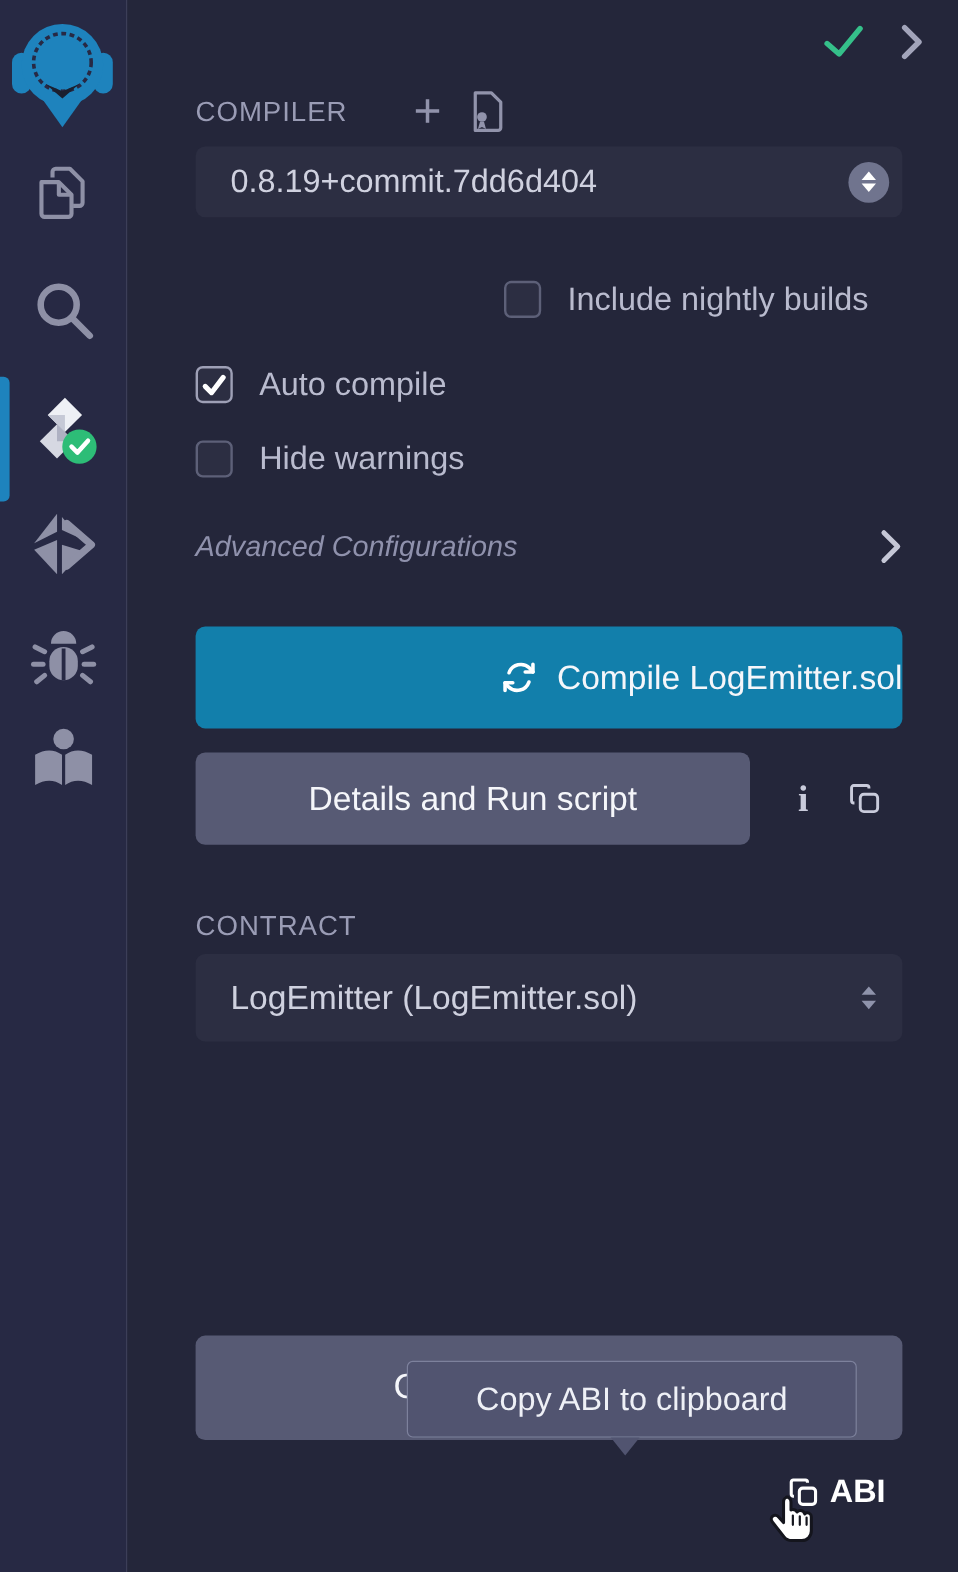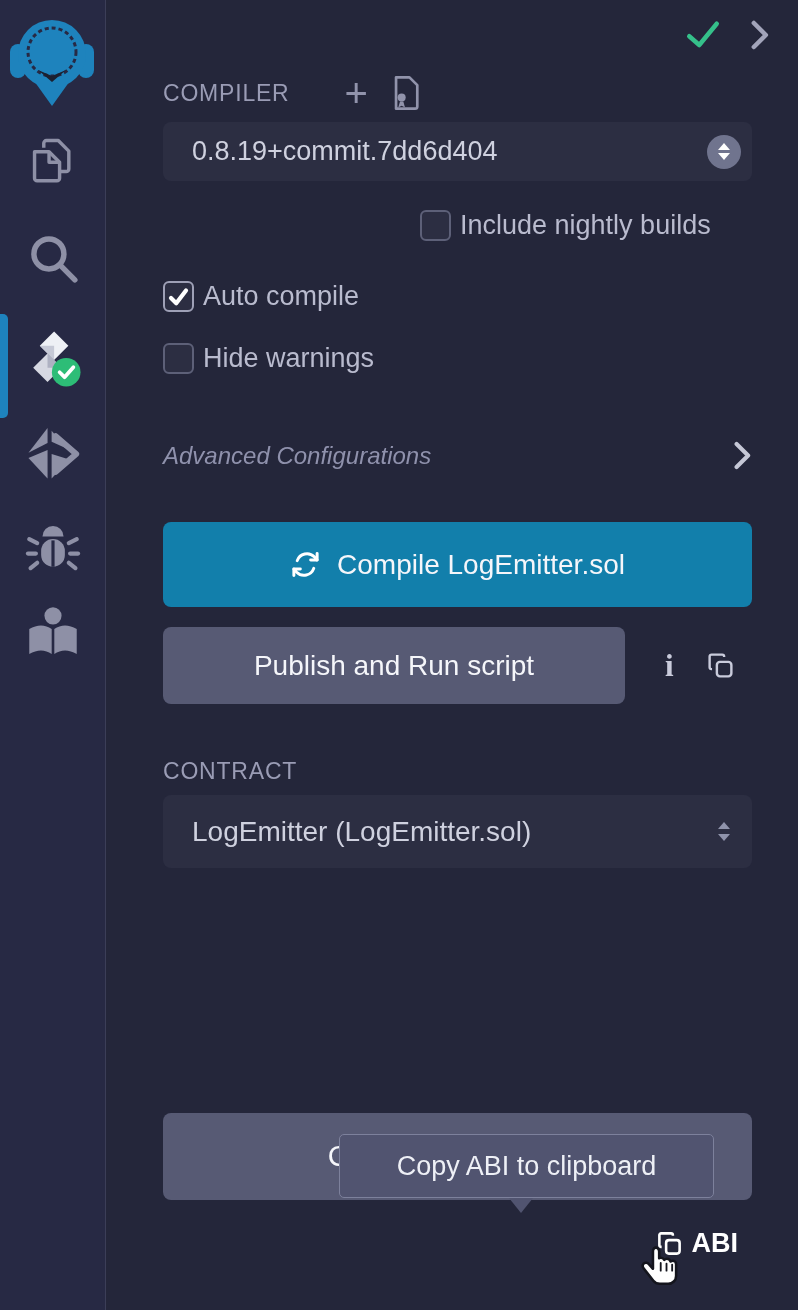--- a/index.html
+++ b/index.html
@@ -51,38 +51,38 @@
   .pill {
     position:absolute; right:11px; width:34px; height:34px; border-radius:50%;
     background:#70748e; display:flex; flex-direction:column; align-items:center; justify-content:center; gap:3px;
   }
   .tri-up { width:0; height:0; border-left:6px solid transparent; border-right:6px solid transparent; border-bottom:7px solid #fff; }
   .tri-dn { width:0; height:0; border-left:6px solid transparent; border-right:6px solid transparent; border-top:7px solid #fff; }
   .sort-arrows { position:absolute; right:22px; display:flex; flex-direction:column; gap:5px; }
   .sort-arrows .tri-up { border-bottom-color:#8f93ab; }
   .sort-arrows .tri-dn { border-top-color:#8f93ab; }
 
-  .check-row { position:absolute; display:flex; align-items:center; gap:9px; cursor:pointer; }
+  .check-row { position:absolute; display:flex; align-items:center; gap:22px; cursor:pointer;margin-top:24px; }
   .checkbox {
     width:31px; height:31px; border-radius:6px; flex:0 0 auto;
     background:var(--input_bg,#2c2e42); border:2px solid #5d6078;
     display:flex; align-items:center; justify-content:center;
   }
   .checkbox.checked { border-color:#9ea0b6; }
   .check-label { font-size:27px; color:#b9bbce; }
 
   .adv-row { position:absolute; left:56px; top:440px; width:589px; display:flex; align-items:center; justify-content:space-between; cursor:pointer; }
   .adv-label { font-size:24px; color:#8f91ac;font-style:italic; }
 
   .btn {
     position:absolute; left:56px; width:589px; border-radius:8px;
     display:flex; align-items:center; justify-content:center; gap:16px;
     font-size:28px; color:#f5f6fa; cursor:pointer; border:none;
   }
-  .btn-primary { top:522px; height:85px; background:var(--btn_primary,#127fab); }
+  .btn-primary { top:522px; height:85px; background:var(--btn_primary,#127fab);justify-content:flex-end; }
   .runscript-row { position:absolute; left:56px; top:627px; width:635px; height:77px; display:flex; align-items:center; }
   .btn-run { position:static; width:462px; height:77px; background:var(--btn_secondary,#575a74); }
   .info-i { margin-left:40px; font-family:"Liberation Serif",serif; font-weight:700; font-size:31px; color:#c9cbdb; cursor:pointer; }
   .copy-after { margin-left:32px; cursor:pointer; display:flex; }
 
   .contract-label { position:absolute; left:56px; top:758px; }
 
   .btn-ipfs  { top:905px;  height:90px; background:var(--btn_secondary,#575a74); font-size:29px; }
   .btn-swarm { top:1010px; height:88px; background:var(--btn_secondary,#575a74); font-size:29px; }
   .btn-details { top:1113px; height:87px; background:var(--btn_secondary,#575a74); font-size:29px; letter-spacing:.5px; }
@@ -286,21 +286,21 @@
           <polyline points="21 3.5 21 8.5 16 8.5"></polyline>
           <polyline points="3 20.5 3 15.5 8 15.5"></polyline>
           <path d="M5.6 9 a8 8 0 0 1 13.2-3 l2.2 2.5 M18.4 15 a8 8 0 0 1 -13.2 3 l-2.2-2.5"></path>
         </svg>
       </span>
       <span>Compile LogEmitter.sol</span>
     </button>
 
     <div class="runscript-row">
       <button class="btn btn-run">
-        <span>Publish and Run script</span>
+        <span>Details and Run script</span>
       </button>
       <span class="info-i">i</span>
       <span class="copy-after">
         <svg viewBox="0 0 24 24" width="29" height="29" fill="none" stroke="#c9cbdb" stroke-width="2" stroke-linejoin="round">
           <rect x="9" y="9" width="12" height="12" rx="2.5"></rect>
           <path d="M5 15 H4.5 A1.5 1.5 0 0 1 3 13.5 v-9 A1.5 1.5 0 0 1 4.5 3 h9 A1.5 1.5 0 0 1 15 4.5 V5"></path>
         </svg>
       </span>
     </div>
 

